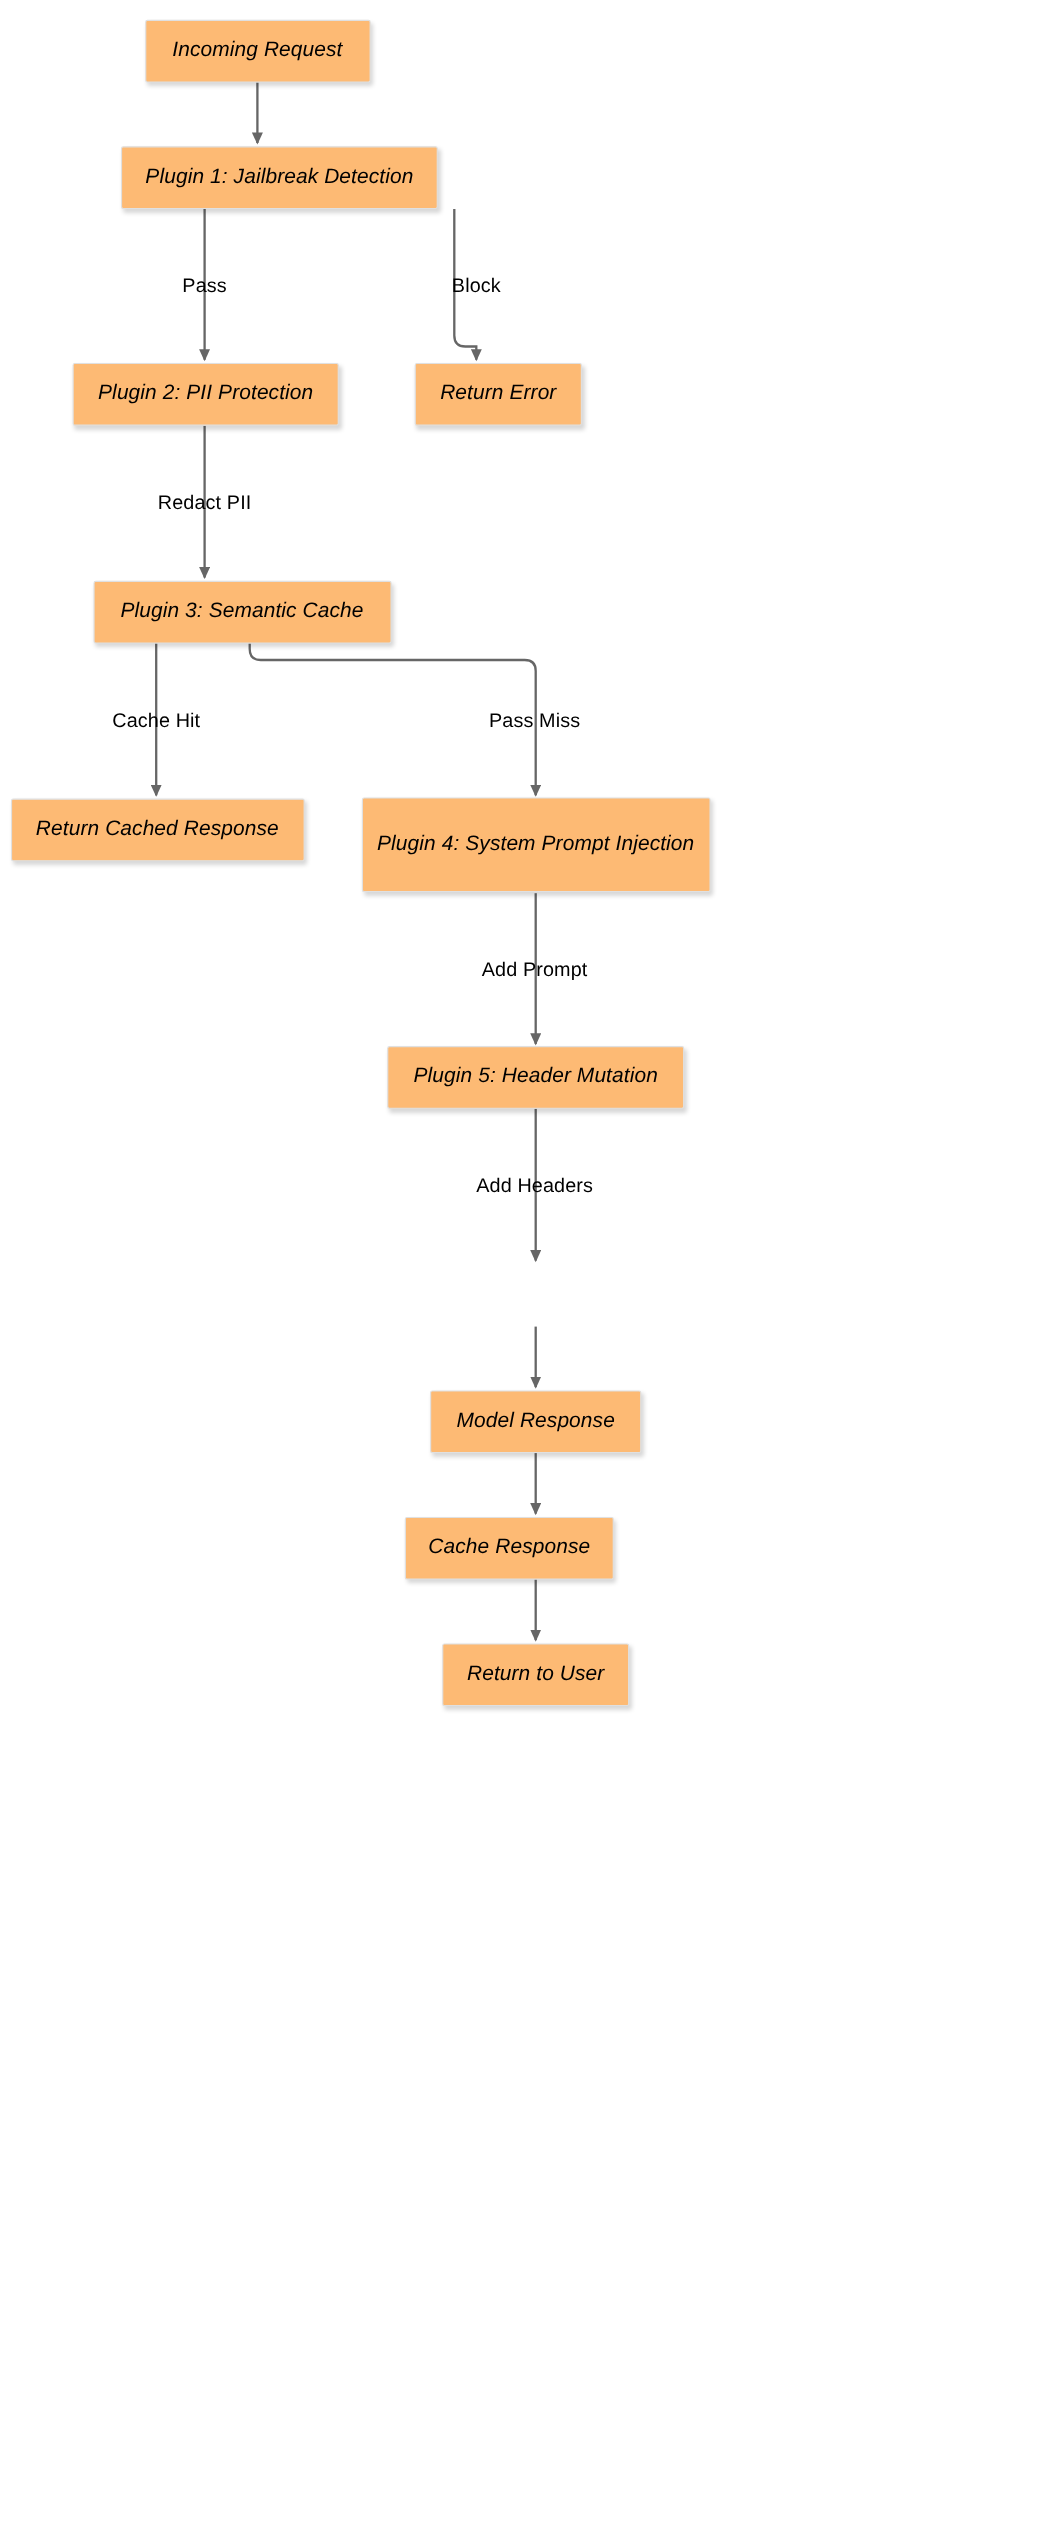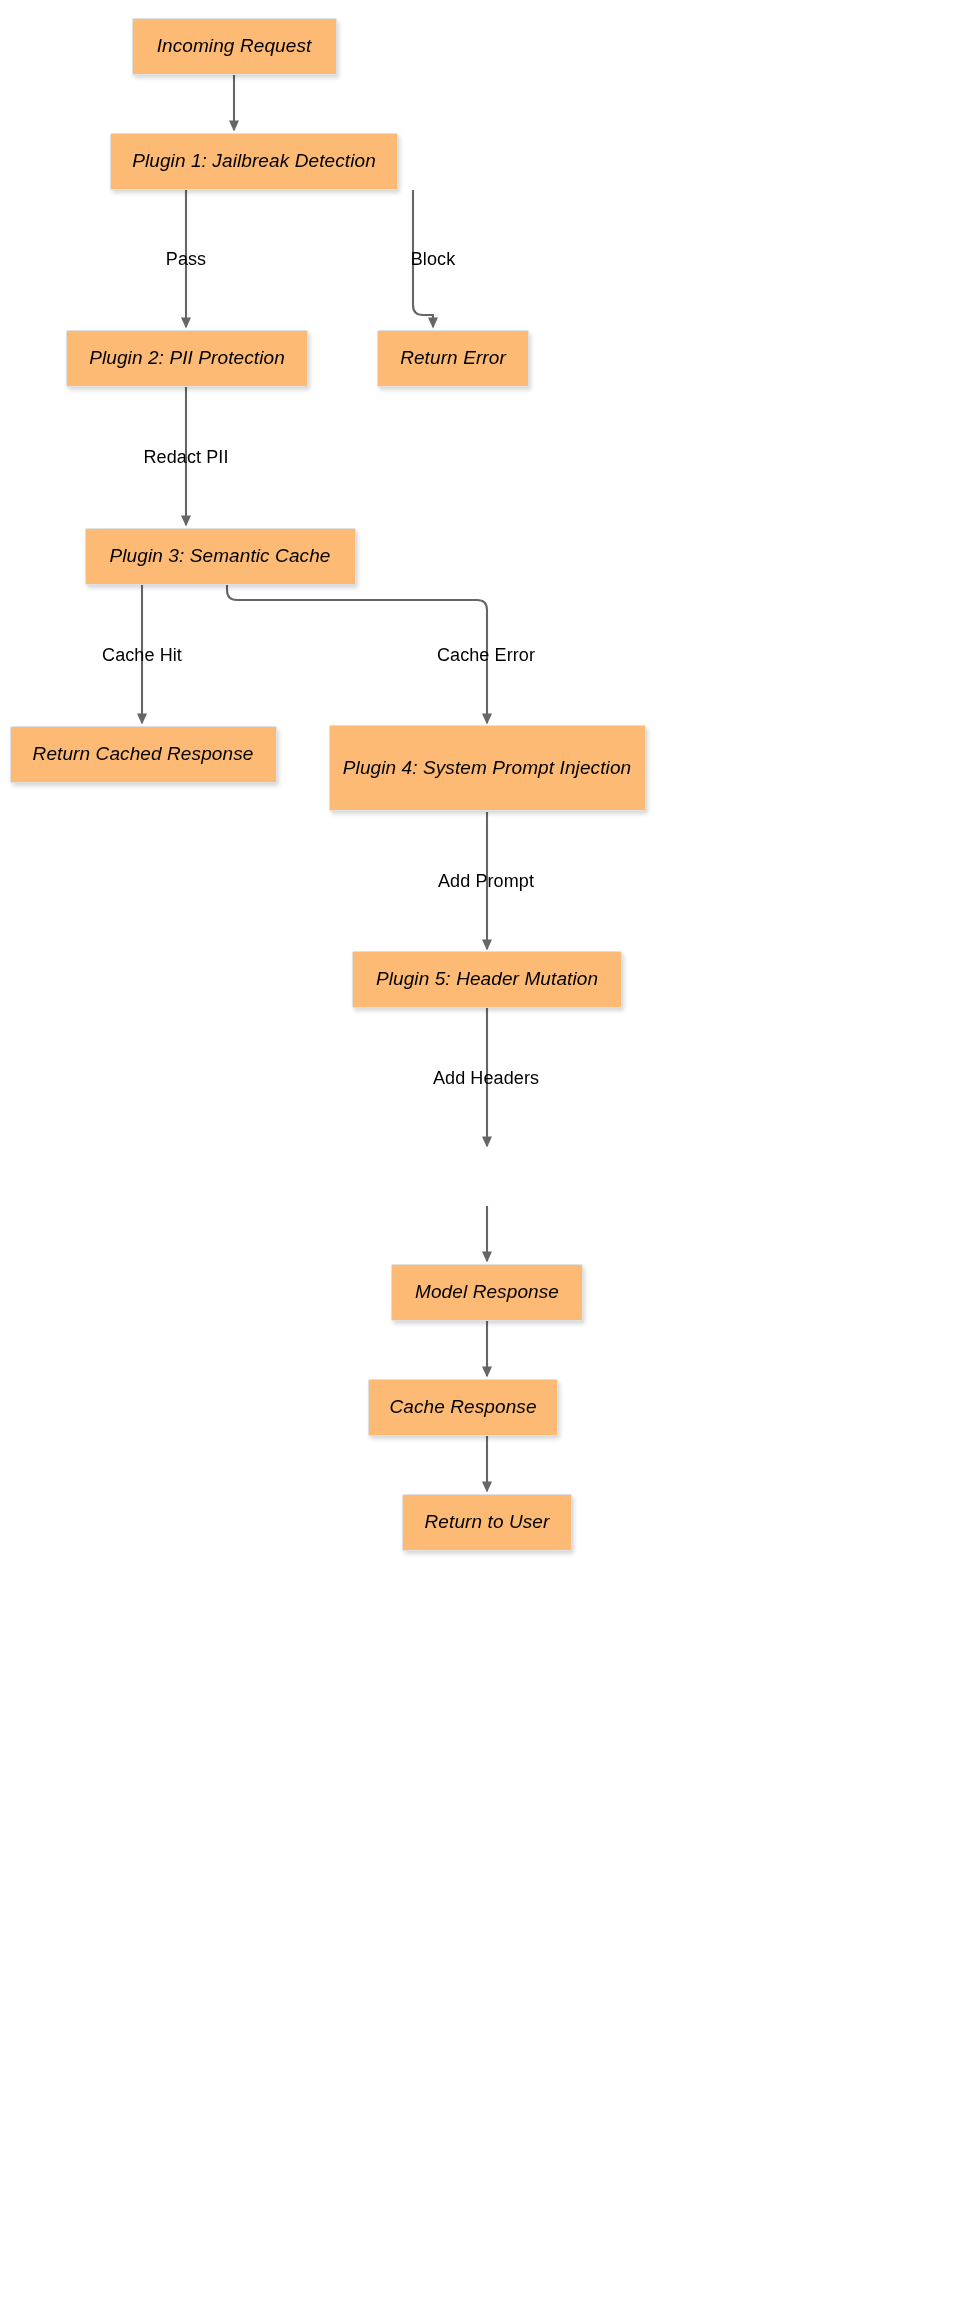--- a/index.html
+++ b/index.html
@@ -123,19 +123,19 @@
   </div>
 
   <div class="edge-label" style="left:186px;top:259px;">Pass</div>
 
   <div class="edge-label" style="left:433px;top:259px;">Block</div>
 
   <div class="edge-label" style="left:186px;top:457px;">Redact PII</div>
 
   <div class="edge-label" style="left:142px;top:655px;">Cache Hit</div>
 
-  <div class="edge-label" style="left:486px;top:655px;">Cache Error</div>
+  <div class="edge-label" style="left:486px;top:655px;">Pass Miss</div>
 
   <div class="edge-label" style="left:486px;top:881px;">Add Prompt</div>
 
   <div class="edge-label" style="left:486px;top:1078px;">Add Headers</div>
 
 </div>
 
 </body></html>

